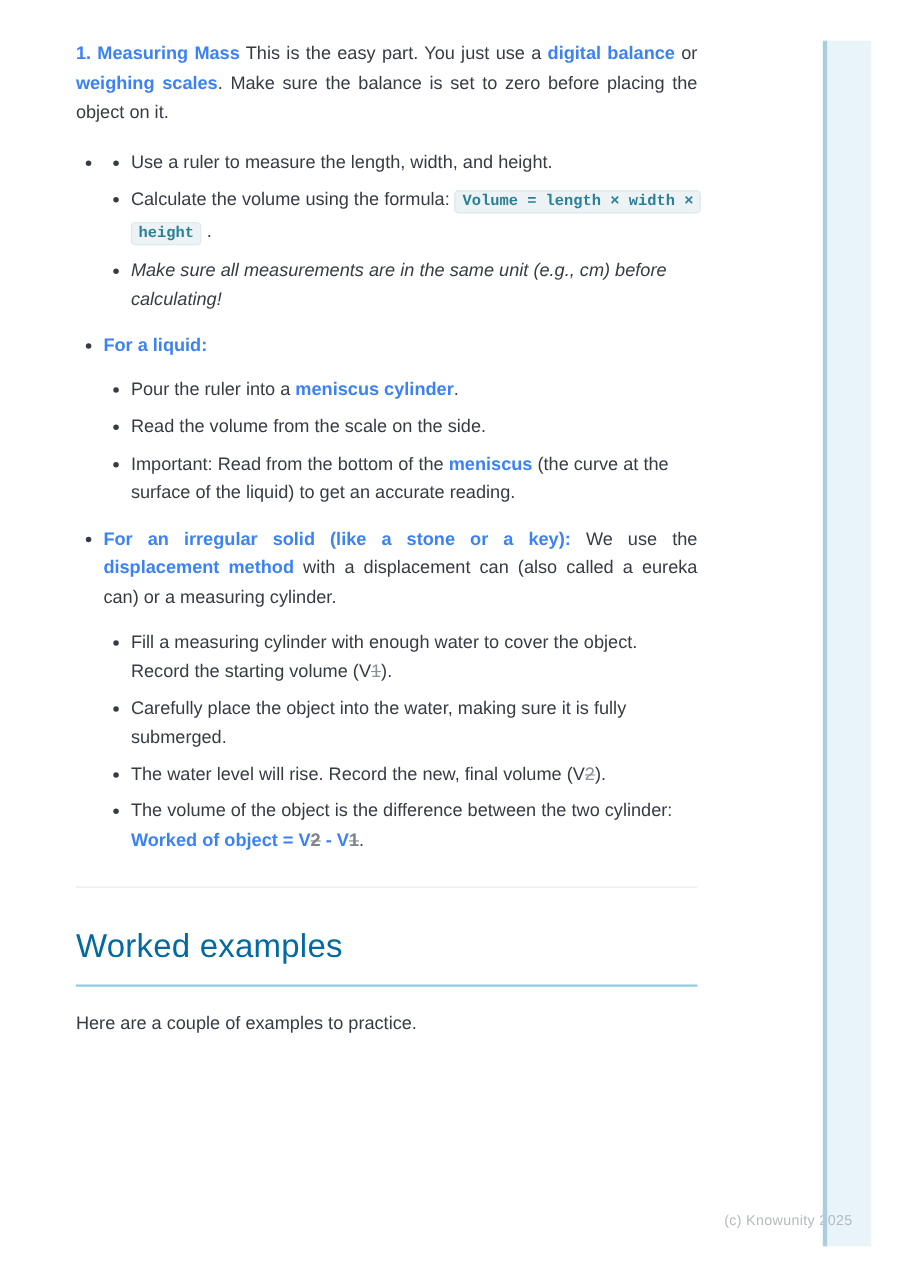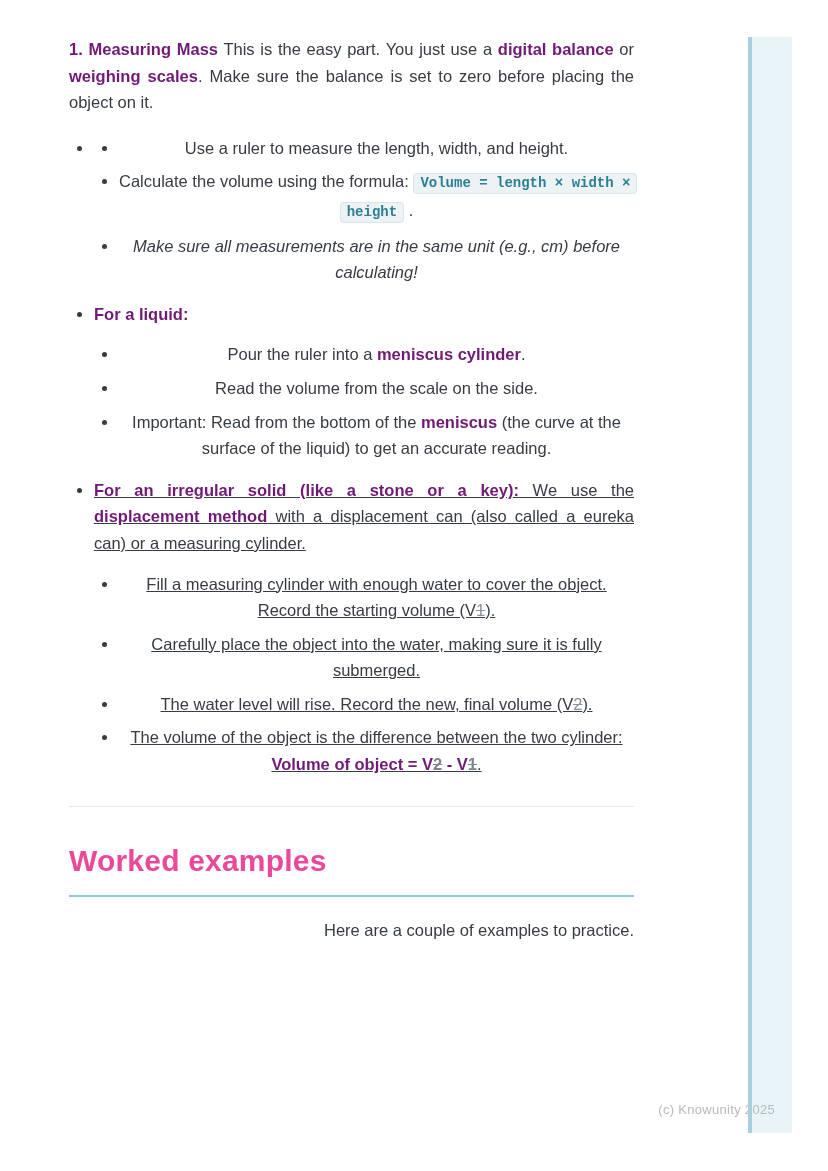--- a/index.html
+++ b/index.html
@@ -6,51 +6,51 @@
   html,body { background:#ffffff; }
   .page {
     position:relative; width:828px; height:1171px; background:#ffffff;
     font-family:"Liberation Sans", sans-serif; overflow:hidden;
   }
   .content {
     position:absolute; left:69px; top:36px; width:565px;
     font-size:16.5px; line-height:26.6px; color:#363b44;
   }
   .para { text-align:justify; margin-bottom:19px; }
-  .b { font-weight:700; color:#701a75; }
+  .b { font-weight:700; color:#3b82f6; }
   .i { font-style:italic; }
   ul.top-list { list-style:disc outside; margin:0 0 18px 0; padding-left:25px; }
   ul.top-list > li { margin-bottom:15px; }
-  ul.top-list > li.just { text-align:justify;text-decoration:underline; }
+  ul.top-list > li.just { text-align:justify; }
   ul.sub-list { list-style:disc outside; margin-top:14px; padding-left:25px; }
-  ul.sub-list > li { margin-bottom:7px; text-align:center; }
+  ul.sub-list > li { margin-bottom:7px; text-align:left; }
   .code {
     font-family:"Liberation Mono","DejaVu Sans Mono",monospace;
     font-size:14px; font-weight:700; color:#2b7f96;
     background:#edf2f5; border:1px solid #dbe6ec; border-radius:4px;
     padding:1px 6px 2px;
     -webkit-box-decoration-break:clone; box-decoration-break:clone;
   }
   .vstrike { text-decoration:line-through; color:#8a919b; }
   .b.vstrike { color:#7d848f; }
   .math { font-family:"Liberation Serif", serif; font-style:italic; }
   .frac {
     display:inline-block; vertical-align:-6px; text-align:center;
     font-family:"Liberation Serif", serif; font-style:italic;
     font-size:11px; line-height:1.05; color:#363b44;
   }
   .frac .num { display:block; border-bottom:1px solid #4a505a; padding:0 2px 1px; }
   .frac .den { display:block; padding-top:1px; }
   .divider { border:none; height:1px; background:#e7e9ec; margin:28px 0 0; }
   .h2 {
-    margin-top:37px; font-size:30px; line-height:34px; font-weight:700;
-    color:#ec4899; letter-spacing:0.2px;
+    margin-top:37px; font-size:30px; line-height:34px; font-weight:400;
+    color:#0369a1; letter-spacing:0.2px;
   }
   .h2-underline { height:2px; background:#8fc9e1; margin-top:17px; }
-  .after-heading { margin-top:20px; text-align:right; }
+  .after-heading { margin-top:20px; text-align:left; }
   .edge-fill { position:absolute; left:752px; top:37px; width:40px; height:1096px; background:#e9f4f9; z-index:1; }
   .edge-line { position:absolute; left:748px; top:37px; width:4px; height:1096px; background:#a9cedf; z-index:3; }
   .footer {
     position:absolute; top:1102px; right:53px; z-index:2;
     font-size:13px; color:#b5bac1; letter-spacing:0.3px;
   }
 </style>
 </head>
 <body>
 
@@ -82,21 +82,21 @@
           <li><span>Important: Read from the bottom of the </span><span class="b">meniscus</span><span> (the curve at the surface of the liquid) to get an accurate reading.</span></li>
         </ul>
       </li>
 
       <li class="just">
         <span class="b">For an irregular solid (like a stone or a key):</span><span> We use the </span><span class="b">displacement method</span><span> with a displacement can (also called a eureka can) or a measuring cylinder.</span>
         <ul class="sub-list">
           <li><span>Fill a measuring cylinder with enough water to cover the object. Record the starting volume (V</span><span class="vstrike">1</span><span>).</span></li>
           <li><span>Carefully place the object into the water, making sure it is fully submerged.</span></li>
           <li><span>The water level will rise. Record the new, final volume (V</span><span class="vstrike">2</span><span>).</span></li>
-          <li><span>The volume of the object is the difference between the two cylinder: </span><span class="b">Volume of object = V</span><span class="b vstrike">2</span><span class="b"> - V</span><span class="b vstrike">1</span><span>.</span></li>
+          <li><span>The volume of the object is the difference between the two cylinder: </span><span class="b">Worked of object = V</span><span class="b vstrike">2</span><span class="b"> - V</span><span class="b vstrike">1</span><span>.</span></li>
         </ul>
       </li>
 
     </ul>
 
 
     <hr class="divider">
 
     <h2 class="h2">Worked examples</h2>
     <div class="h2-underline"></div>

